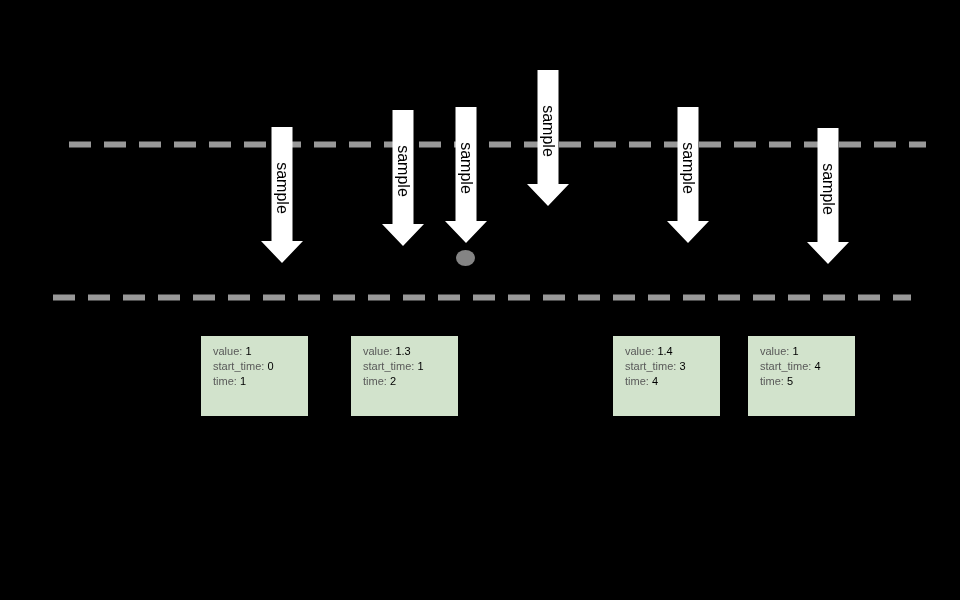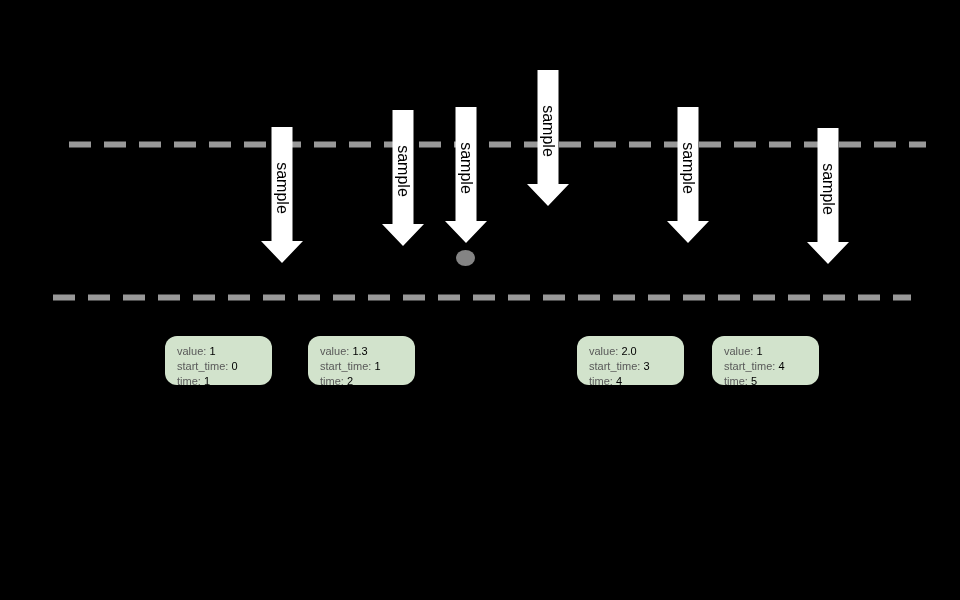--- a/index.html
+++ b/index.html
@@ -51,26 +51,27 @@
     transform: translate(-50%, -50%) rotate(90deg);
     font-size: 16px;
     line-height: 16px;
     color: var(--arrow-text, #000000);
     white-space: nowrap;
   }
   .card {
     position: absolute;
     top: 336px;
     width: 107px;
-    height: 49px;
+    height: 80px;
     box-sizing: border-box;
     padding: 8px 6px 0 12px;
     background: var(--card-background, #d2e3cc);
-    border-radius: 12px;
+    border-radius: 0;
     z-index: 2;
+    margin-left: 36px;
   }
   .card .row {
     font-size: 11px;
     line-height: 15px;
     white-space: nowrap;
   }
   .card .lbl { color: var(--card-label, #595959); }
   .card .val { color: var(--card-value, #000000); }
 </style>
 </head>
@@ -125,29 +126,29 @@
     </svg>
     <span class="arrow-label">sample</span>
   </div>
 
   <div class="card" style="left:165px;">
     <div class="row"><span class="lbl">value:</span> <span class="val">1</span></div>
     <div class="row"><span class="lbl">start_time:</span> <span class="val">0</span></div>
     <div class="row"><span class="lbl">time:</span> <span class="val">1</span></div>
   </div>
 
-  <div class="card" style="left:308px;">
+  <div class="card" style="left:315px;">
     <div class="row"><span class="lbl">value:</span> <span class="val">1.3</span></div>
     <div class="row"><span class="lbl">start_time:</span> <span class="val">1</span></div>
     <div class="row"><span class="lbl">time:</span> <span class="val">2</span></div>
   </div>
 
 
   <div class="card" style="left:577px;">
-    <div class="row"><span class="lbl">value:</span> <span class="val">2.0</span></div>
+    <div class="row"><span class="lbl">value:</span> <span class="val">1.4</span></div>
     <div class="row"><span class="lbl">start_time:</span> <span class="val">3</span></div>
     <div class="row"><span class="lbl">time:</span> <span class="val">4</span></div>
   </div>
 
   <div class="card" style="left:712px;">
     <div class="row"><span class="lbl">value:</span> <span class="val">1</span></div>
     <div class="row"><span class="lbl">start_time:</span> <span class="val">4</span></div>
     <div class="row"><span class="lbl">time:</span> <span class="val">5</span></div>
   </div>
 

